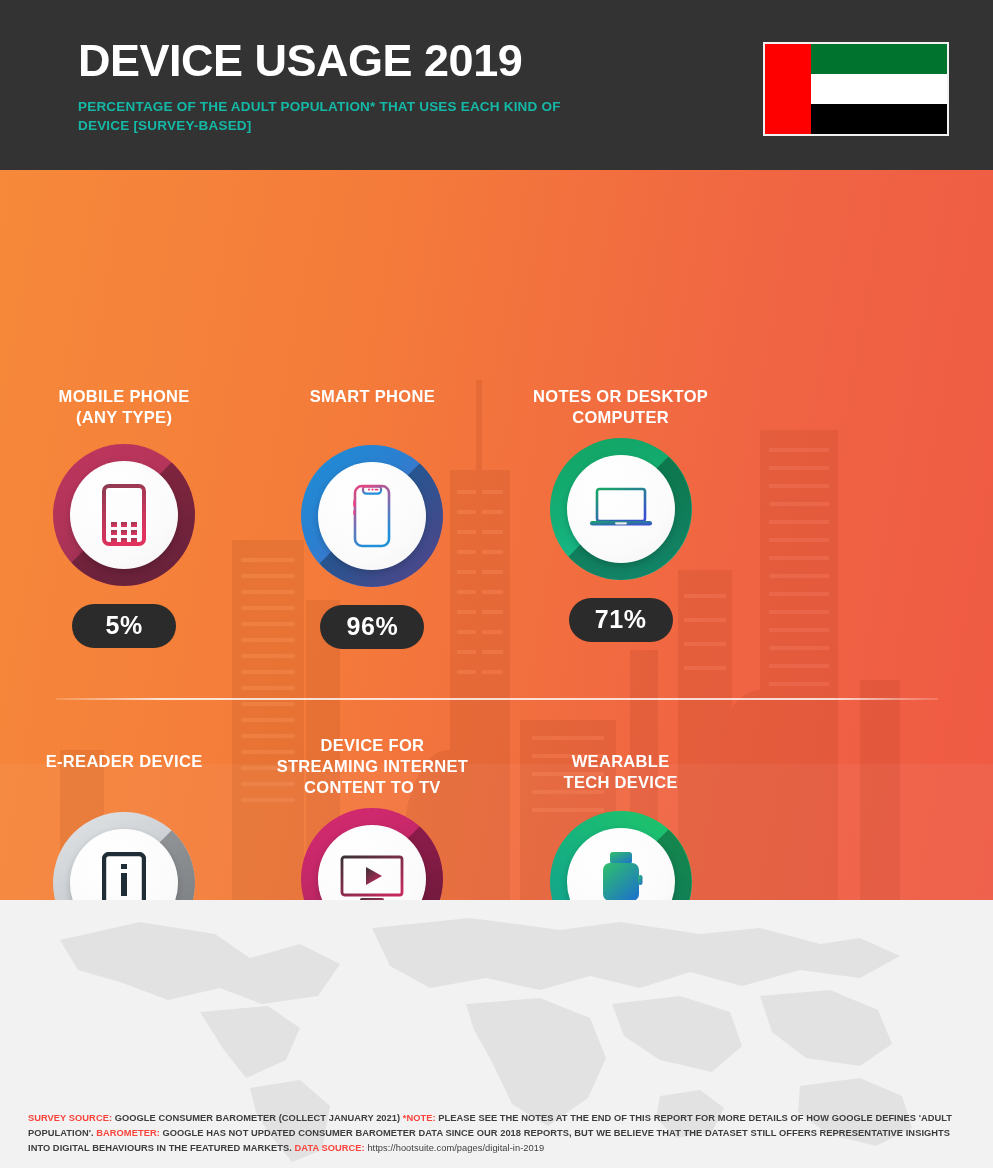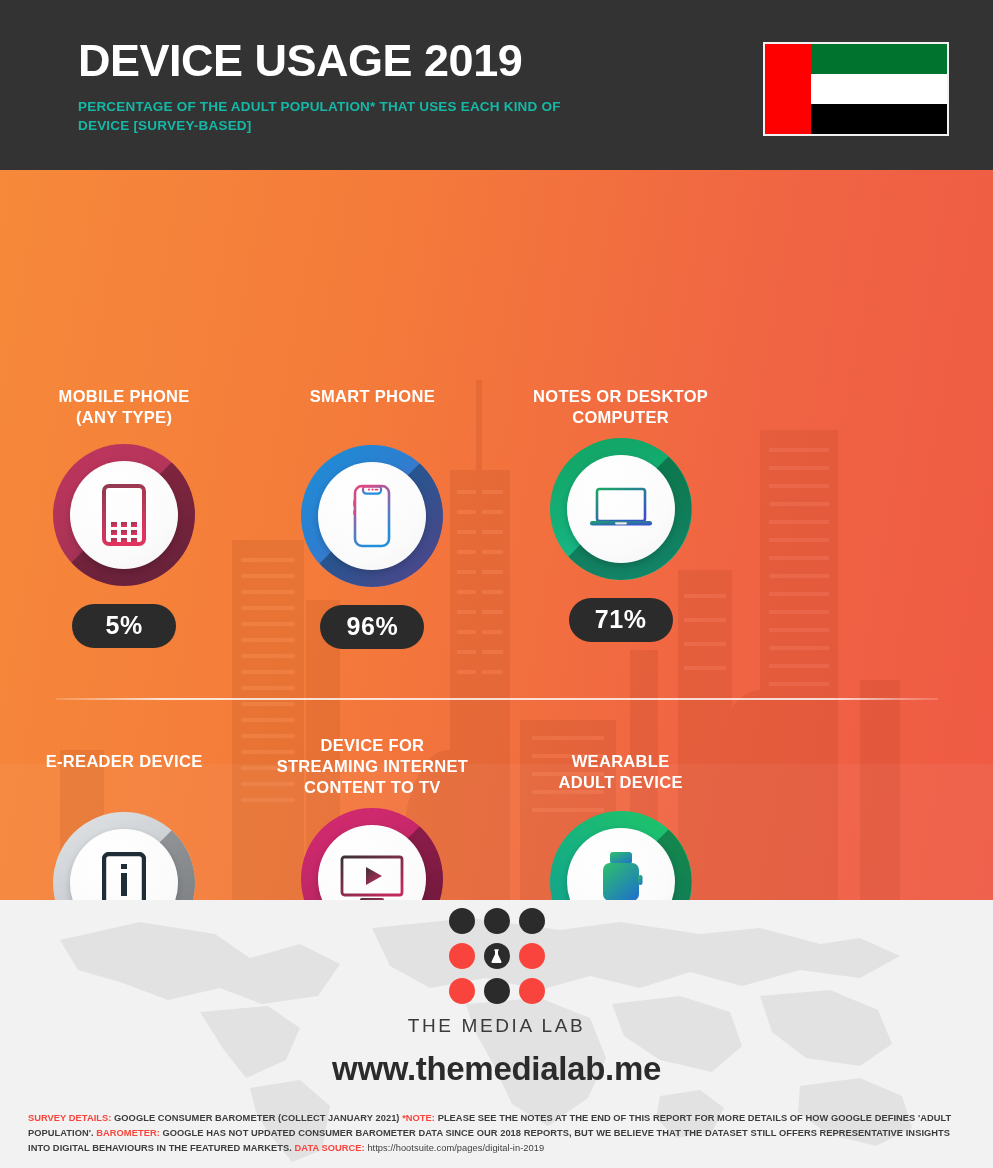--- a/index.html
+++ b/index.html
@@ -439,21 +439,21 @@
               </svg>
             </span>
           </div>
         </div>
 
       </div>
 
       <div class="cell">
         <div class="label" style="margin-top:16px;">
           <div>WEARABLE</div>
-          <div>ADULT DEVICE</div>
+          <div>TECH DEVICE</div>
         </div>
         <div class="badge-wrap" style="margin-top:18px;">
           <div class="ring" style="background:linear-gradient(215deg,#20C765 0%,#17B27E 48%,#109C94 100%);"></div>
           <div class="disc">
             <span>
               <svg width="52" height="62" viewBox="0 0 52 62">
                 <defs>
                     <linearGradient id="g-sw" x1="0" y1="0" x2="0.85" y2="1">
                   <stop offset="0" stop-color="#2EC06A"></stop>
                       <stop offset="1" stop-color="#1E74C8"></stop>
@@ -480,43 +480,23 @@
         <path d="M250 188 L300 180 L330 206 L322 250 L292 262 L268 232 L256 212 Z"></path>
         <path d="M372 28 L470 18 L560 30 L620 22 L700 34 L760 28 L820 44 L860 38 L900 56 L860 78 L800 70 L742 86 L690 72 L640 88 L590 76 L540 90 L486 78 L430 88 L390 66 Z"></path>
         <path d="M466 104 L540 98 L590 118 L606 158 L588 198 L548 226 L512 204 L492 162 L474 130 Z"></path>
         <path d="M612 104 L680 96 L730 112 L742 146 L712 172 L660 160 L624 136 Z"></path>
         <path d="M760 96 L830 90 L878 110 L892 144 L860 166 L806 158 L772 132 Z"></path>
         <path d="M800 186 L860 178 L902 196 L912 228 L876 246 L828 234 L798 212 Z"></path>
         <path d="M660 196 L700 190 L724 208 L712 232 L676 238 L656 218 Z"></path>
       </g>
     </svg>
 
-    <div class="footer-inner">
-      <div class="logo-grid">
-        <div class="dot dot-dark"></div>
-        <div class="dot dot-dark"></div>
-        <div class="dot dot-dark"></div>
-        <div class="dot dot-red"></div>
-        <div class="dot dot-flask">
-          <svg width="13" height="15" viewBox="0 0 13 15">
-            <path d="M5 1 h3 v4.2 l3.4 7.2 a1.1 1.1 0 0 1 -1 1.6 h-7.8 a1.1 1.1 0 0 1 -1 -1.6 l3.4 -7.2 Z" fill="#ffffff"></path>
-            <rect x="4.2" y="0.2" width="4.6" height="1.5" rx="0.6" fill="#ffffff"></rect>
-          </svg>
-        </div>
-        <div class="dot dot-red"></div>
-        <div class="dot dot-red"></div>
-        <div class="dot dot-dark"></div>
-        <div class="dot dot-red"></div>
-      </div>
-      <div class="brand">THE MEDIA LAB</div>
-      <div class="website">www.themedialab.me</div>
-    </div>
 
     <div class="disclaimer">
-      <span class="dk">SURVEY DETAILS:</span>
+      <span class="dk">SURVEY SOURCE:</span>
       <span>GOOGLE CONSUMER BAROMETER (COLLECT JANUARY 2021)</span>
       <span class="dk">*NOTE:</span>
       <span>PLEASE SEE THE NOTES AT THE END OF THIS REPORT FOR MORE DETAILS OF HOW GOOGLE DEFINES 'ADULT POPULATION'.</span>
       <span class="dk">BAROMETER:</span>
       <span>GOOGLE HAS NOT UPDATED CONSUMER BAROMETER DATA SINCE OUR 2018 REPORTS, BUT WE BELIEVE THAT THE DATASET STILL OFFERS REPRESENTATIVE INSIGHTS INTO DIGITAL BEHAVIOURS IN THE FEATURED MARKETS.</span>
       <span class="dk">DATA SOURCE:</span>
       <span class="lnk">https://hootsuite.com/pages/digital-in-2019</span>
     </div>
   </div>
 </div>

